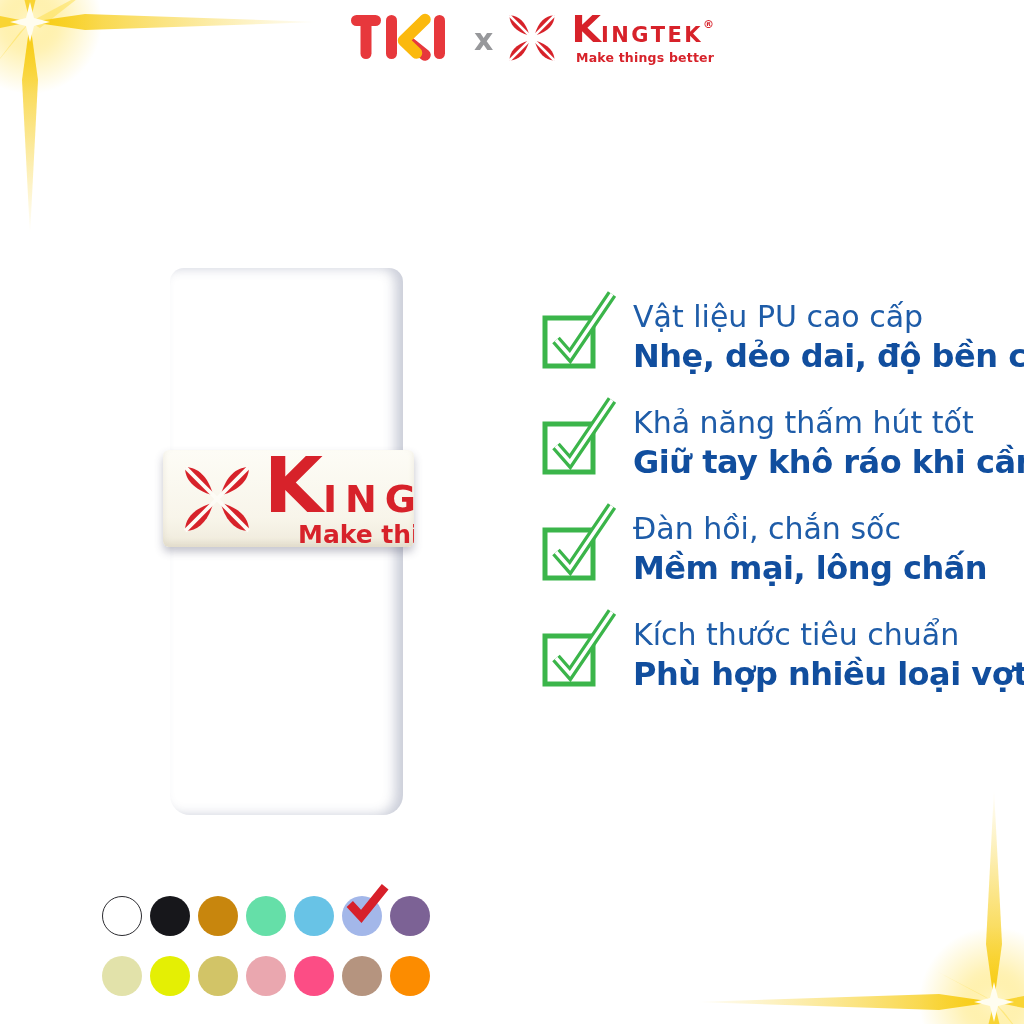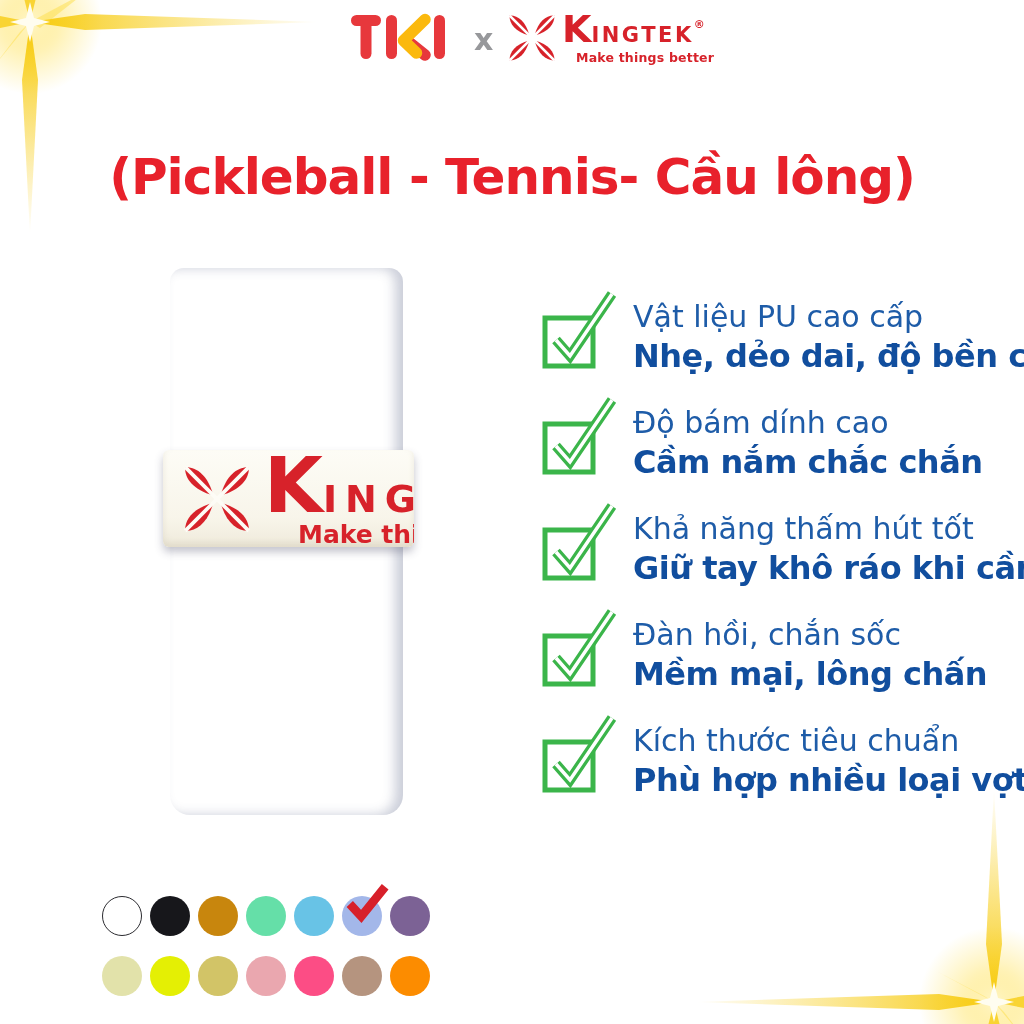--- a/index.html
+++ b/index.html
@@ -9,21 +9,21 @@
   }
   .star{position:absolute;pointer-events:none;}
   .star-tl{left:-10px;top:-10px;}
   .star-br{right:-10px;bottom:-10px;}
 
   
   .tiki-logo{position:absolute;left:350px;top:13px;width:104px;height:48px;}
   .collab-x{position:absolute;left:474px;top:22px;font-size:30px;font-weight:bold;color:#97989b;}
   .kingtek-logo{position:absolute;left:505px;top:10px;display:flex;align-items:flex-start;}
   .kt-butterfly{width:54px;height:52px;margin-top:2px;}
-  .kt-textcol{margin-left:3px;}
+  .kt-textcol{margin-left:3px;text-align:right;}
   .kt-word{line-height:1;white-space:nowrap;}
   .kt-k{font-size:38px;font-weight:bold;color:#d7222a;}
   .kt-rest{font-size:21px;font-weight:bold;color:#d7222a;letter-spacing:2.5px;}
   .kt-reg{font-size:11px;font-weight:bold;color:#d7222a;vertical-align:14px;}
   .kt-tag{font-size:12.5px;font-weight:bold;color:#d7222a;margin-top:2px;margin-left:14px;letter-spacing:.2px;white-space:nowrap;}
 
   
   .title1{position:absolute;left:0;top:84px;width:1024px;text-align:center;
     font-size:53px;font-weight:bold;color:#1a56a7;letter-spacing:-1.5px;white-space:nowrap;}
   .title2{position:absolute;left:0;top:148px;width:1024px;text-align:center;
@@ -152,21 +152,20 @@
       </g>
       <path d="M7 7 L93 93" stroke="#ffffff" stroke-width="5" fill="none"></path>
       <path d="M93 7 L7 93" stroke="#ffffff" stroke-width="5" fill="none"></path>
     </svg>
     <div class="kt-textcol">
       <div class="kt-word"><span class="kt-k">K</span><span class="kt-rest">INGTEK</span><span class="kt-reg">®</span></div>
       <div class="kt-tag">Make things better</div>
     </div>
   </div>
 
-  <div class="title2">(Pickleball - Tennis- Cầu lông)</div>
 
   <div class="tape"></div>
   <div class="band">
     <svg class="band-butterfly" viewBox="0 0 100 100">
       <g fill="#d7222a">
         <path d="M45 45 C38 18 22 6 7 7 C6 22 18 38 45 45 Z"></path>
         <path d="M55 45 C62 18 78 6 93 7 C94 22 82 38 55 45 Z"></path>
         <path d="M45 55 C38 82 22 94 7 93 C6 78 18 62 45 55 Z"></path>
         <path d="M55 55 C62 82 78 94 93 93 C94 78 82 62 55 55 Z"></path>
       </g>
@@ -191,31 +190,20 @@
           <div class="f-strong">Nhẹ, dẻo dai, độ bền cao</div>
         </div>
     </li>
     <li class="feature">
       <svg class="f-icon" viewBox="0 0 78 82">
         <rect x="5" y="30" width="48" height="48" fill="none" stroke="#3bb54a" stroke-width="5"></rect>
         <path d="M16 52 L30 68 L72 6" fill="none" stroke="#3bb54a" stroke-width="10"></path>
         <path d="M16 52 L30 68 L72 6" fill="none" stroke="#ffffff" stroke-width="3.5"></path>
       </svg>
       <div class="f-text">
-          <div class="f-title">Độ bám dính cao</div>
-          <div class="f-strong">Cầm nắm chắc chắn</div>
-        </div>
-    </li>
-    <li class="feature">
-      <svg class="f-icon" viewBox="0 0 78 82">
-        <rect x="5" y="30" width="48" height="48" fill="none" stroke="#3bb54a" stroke-width="5"></rect>
-        <path d="M16 52 L30 68 L72 6" fill="none" stroke="#3bb54a" stroke-width="10"></path>
-        <path d="M16 52 L30 68 L72 6" fill="none" stroke="#ffffff" stroke-width="3.5"></path>
-      </svg>
-      <div class="f-text">
           <div class="f-title">Khả năng thấm hút tốt</div>
           <div class="f-strong">Giữ tay khô ráo khi cầm</div>
         </div>
     </li>
     <li class="feature">
       <svg class="f-icon" viewBox="0 0 78 82">
         <rect x="5" y="30" width="48" height="48" fill="none" stroke="#3bb54a" stroke-width="5"></rect>
         <path d="M16 52 L30 68 L72 6" fill="none" stroke="#3bb54a" stroke-width="10"></path>
         <path d="M16 52 L30 68 L72 6" fill="none" stroke="#ffffff" stroke-width="3.5"></path>
       </svg>

